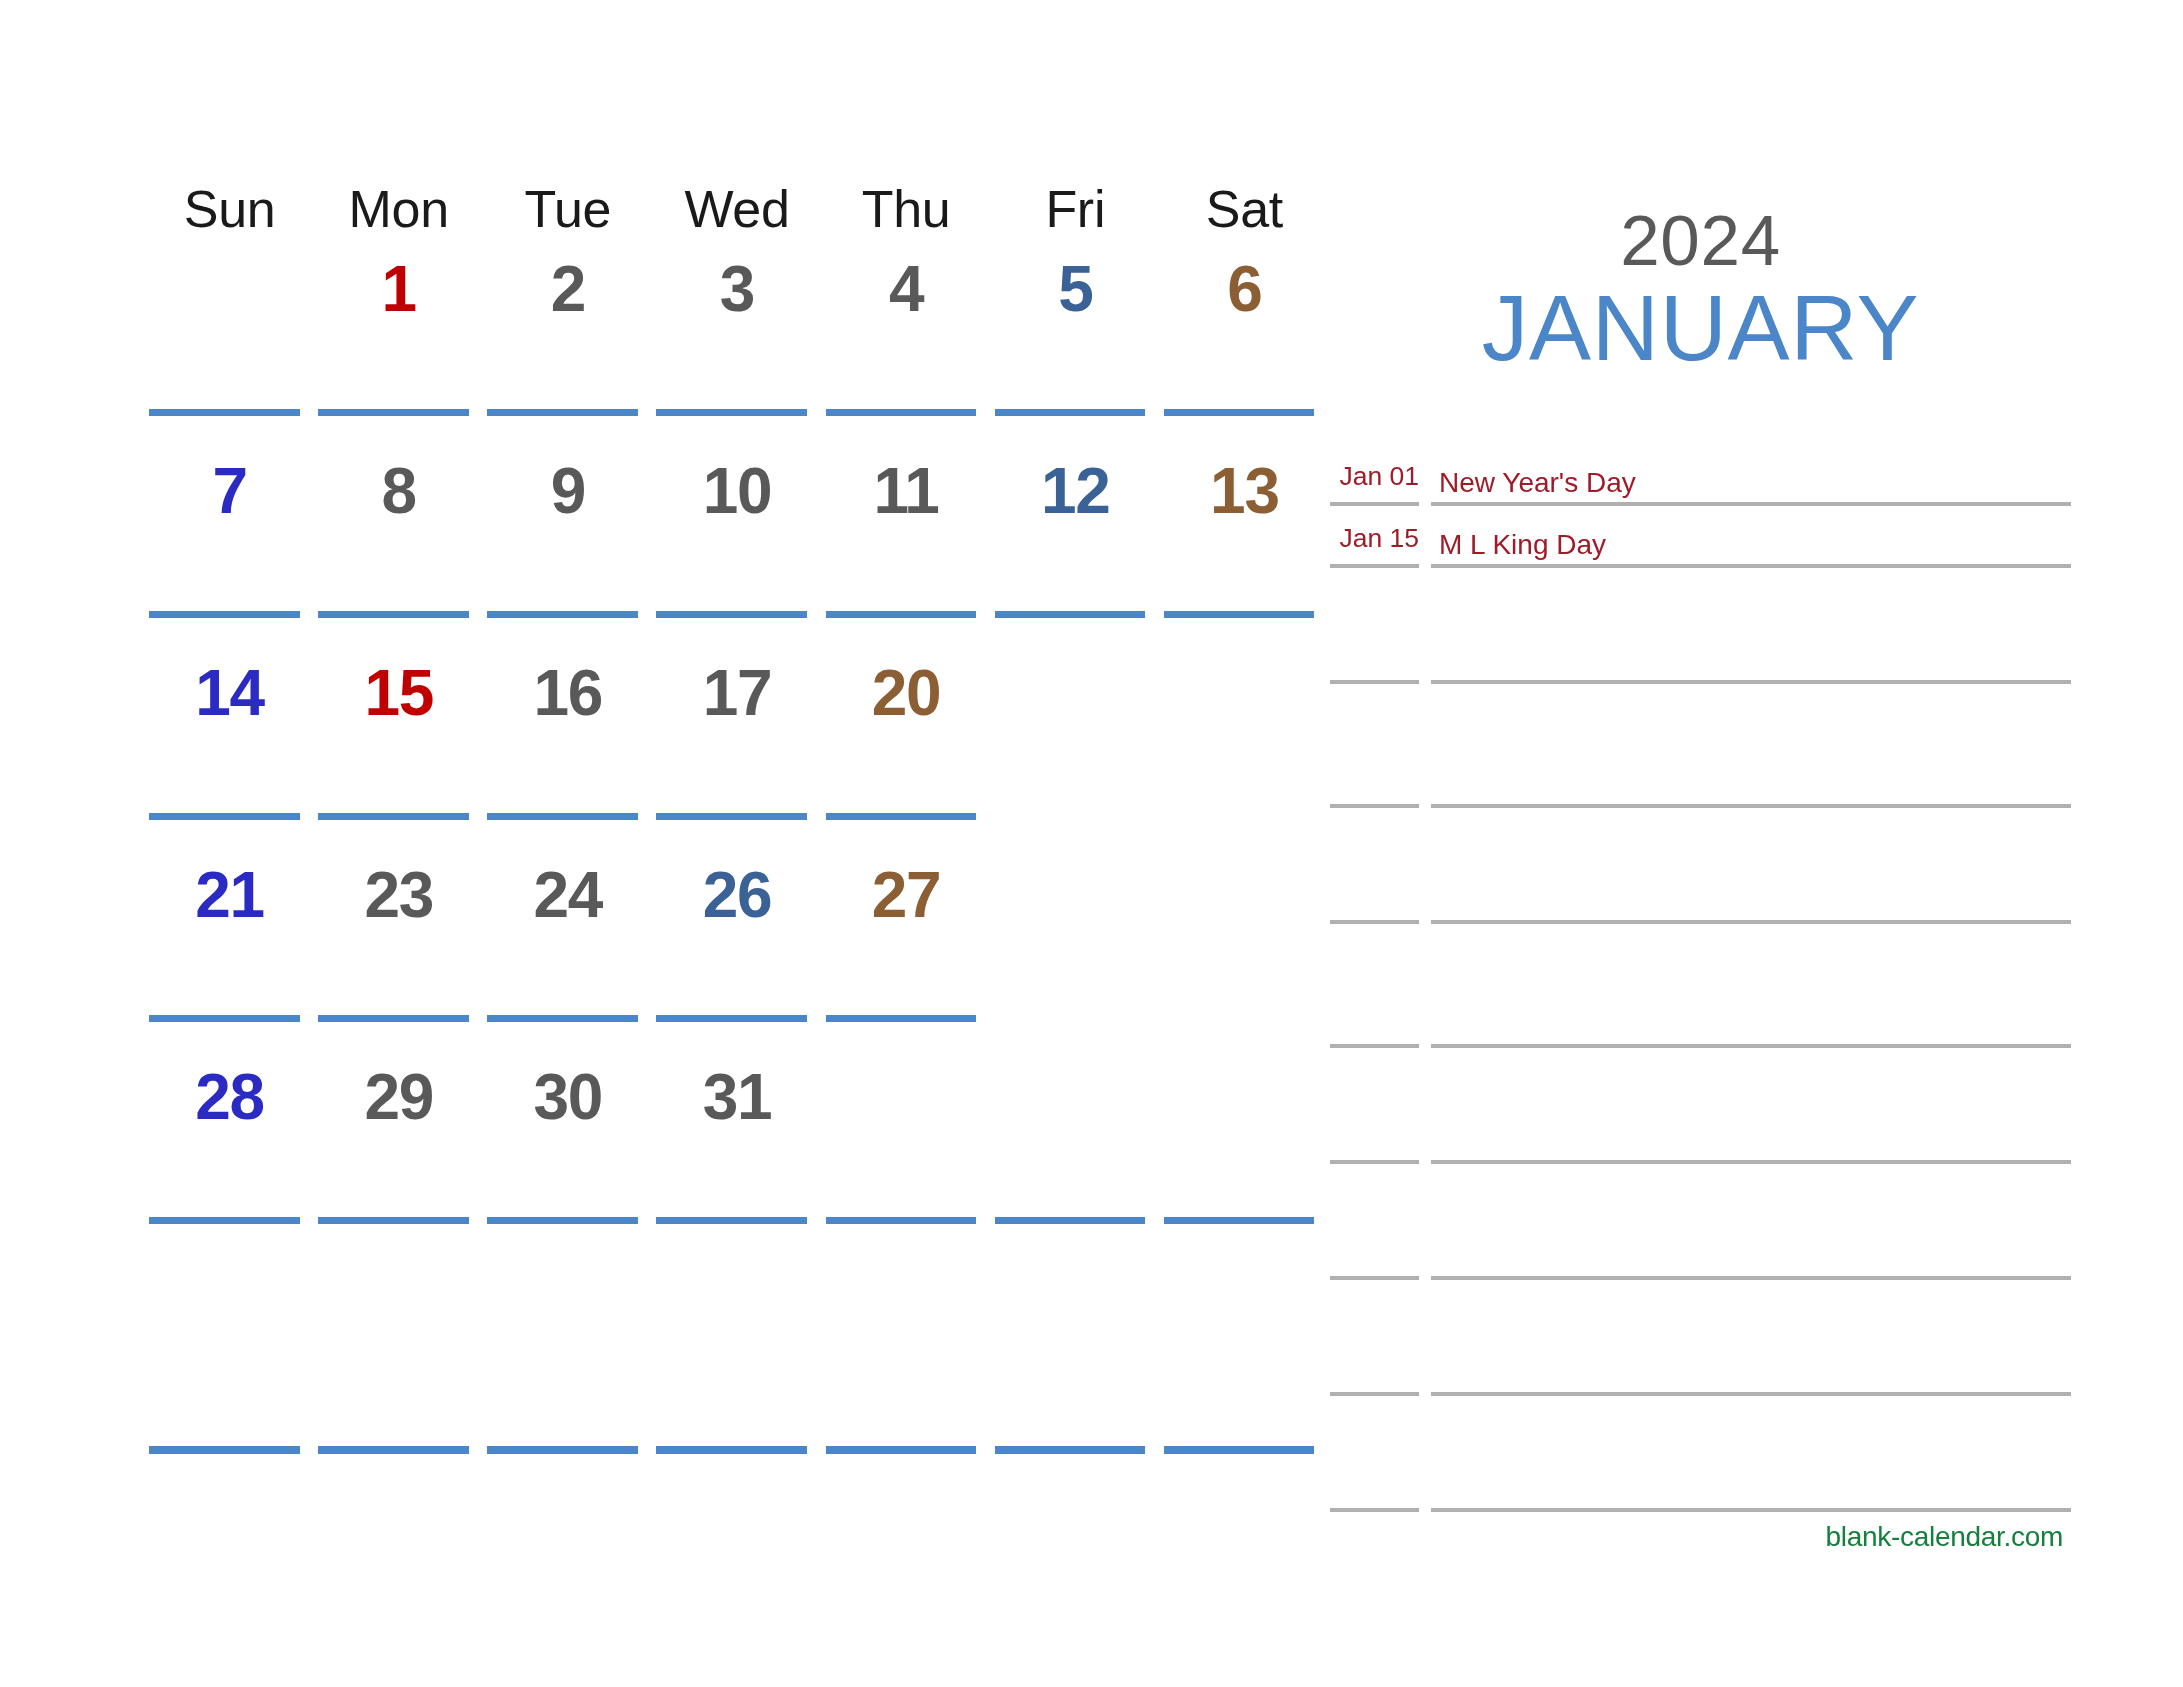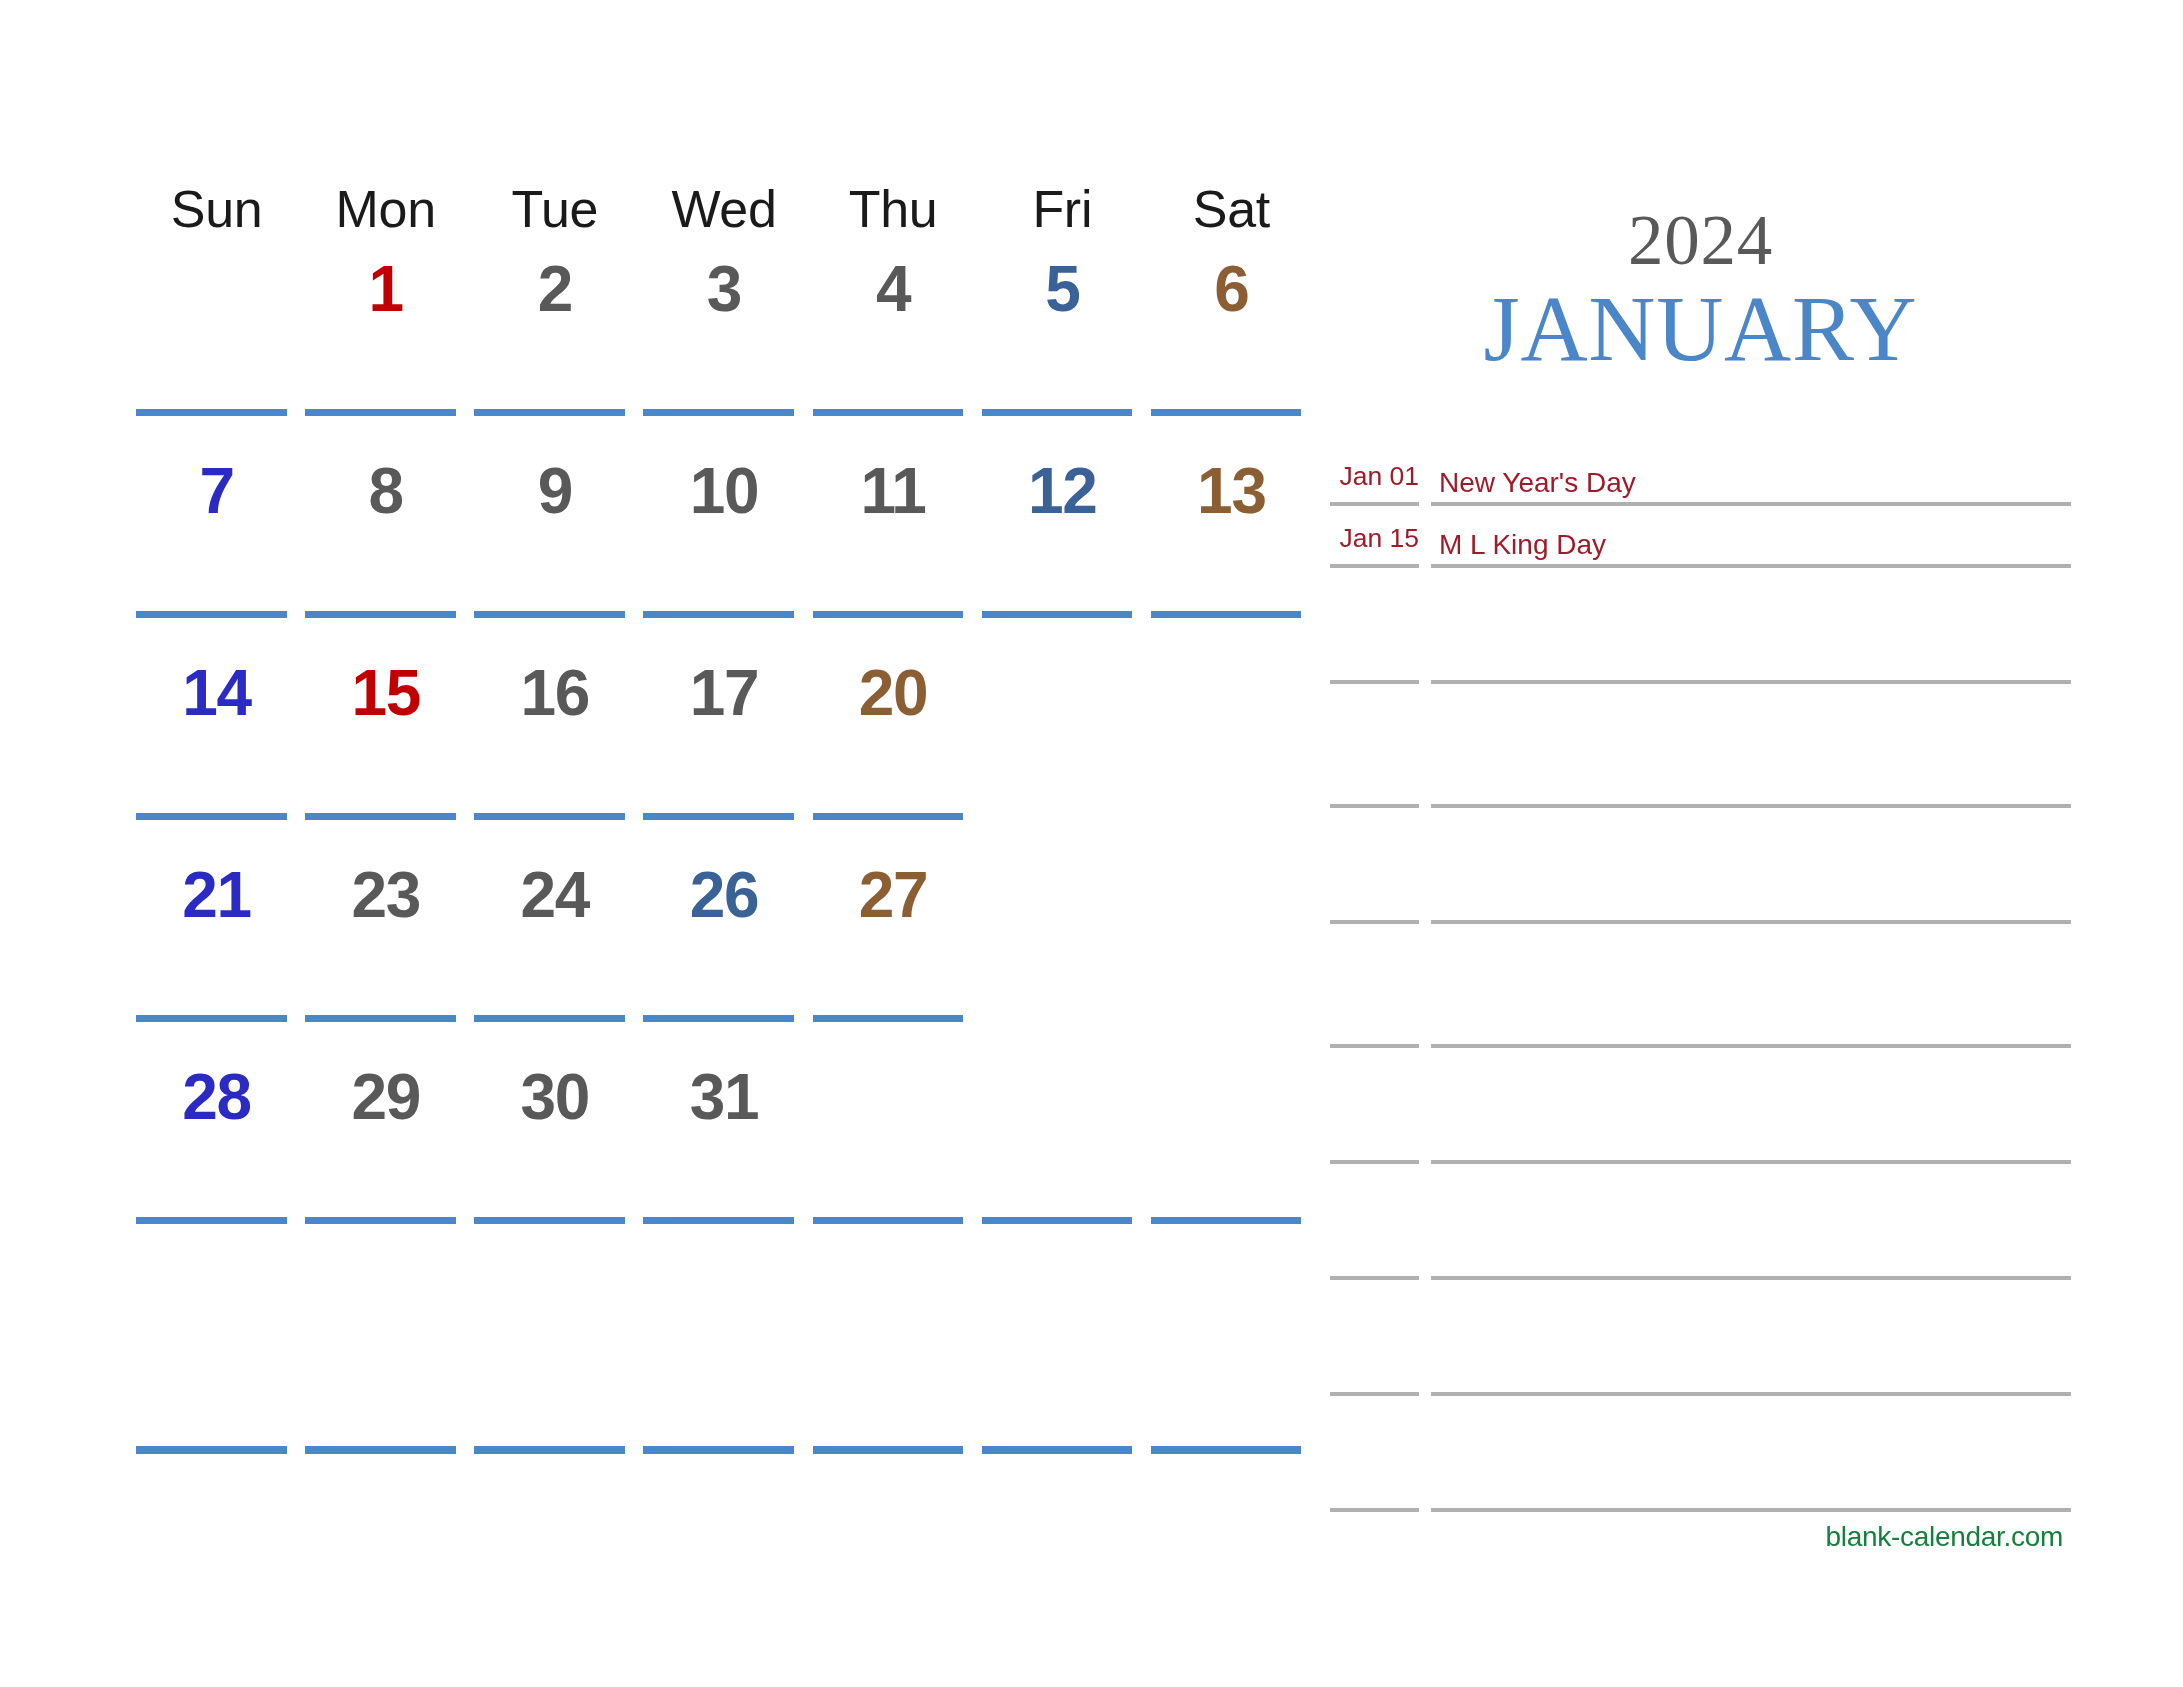--- a/index.html
+++ b/index.html
@@ -16,21 +16,21 @@
     position: relative;
     width: 2183px;
     height: 1687px;
     background: #ffffff;
     overflow: hidden;
   }
 
   
   .calendar-panel {
     position: absolute;
-    left: 132px;
+    left: 145px;
     top: 169px;
     width: 1184px;
     height: 1323px;
   }
 
   .weekday-row {
     display: grid;
     grid-template-columns: repeat(7, 1fr);
     height: 79px;
     align-items: center;
@@ -92,21 +92,20 @@
     position: absolute;
     left: 1330px;
     top: 169px;
     width: 741px;
     height: 1350px;
   }
 
   .title-block {
     text-align: center;
     padding-top: 36px;
-    font-family: Liberation Serif, serif;
   }
   .title-year {
     font-size: 71px;
     color: #595959;
     line-height: 1;
     letter-spacing: 0.7px;
   }
   .title-month {
     font-size: 93px;
     color: #4a86c8;

